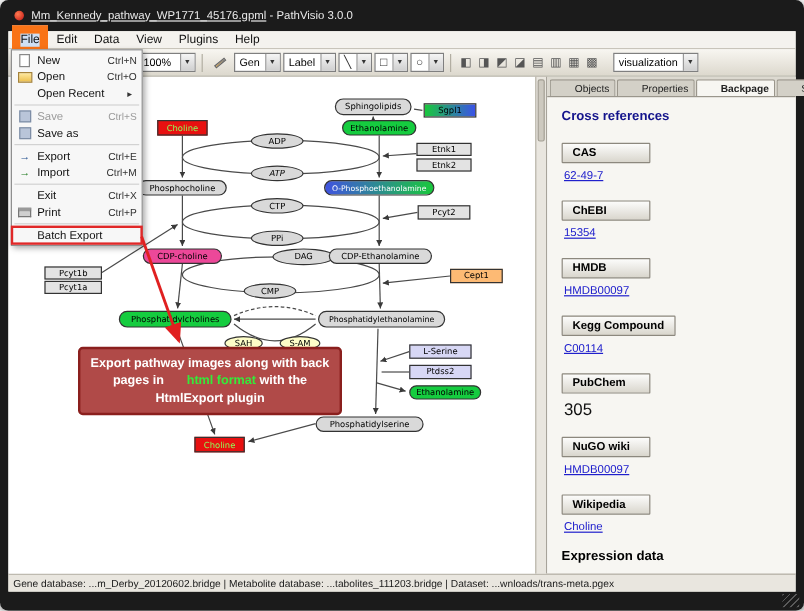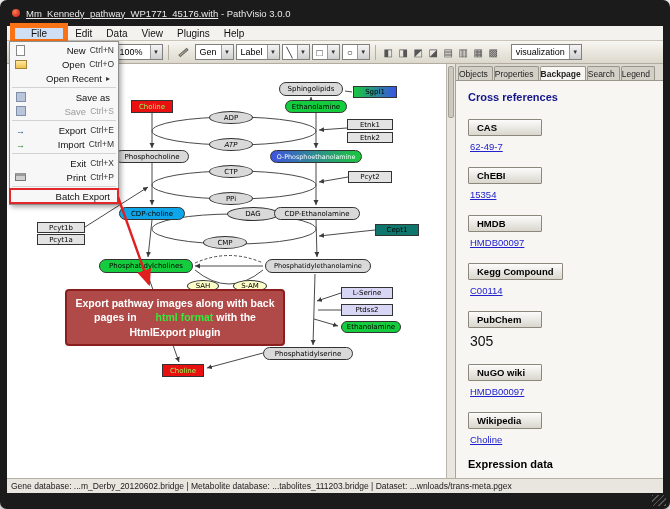--- a/index.html
+++ b/index.html
@@ -16,21 +16,21 @@
   .title-text { color:#e9e9e9; font-size:9.5px; white-space:nowrap; }
   .title-text .file { text-decoration:underline; }
 
   
   .content { position:absolute; left:7px; top:26px; width:656px; height:467px;
              background:#eceae4; display:flex; flex-direction:column; }
 
   .menubar { height:15px; background:#f4f2ee; border-bottom:1px solid #c8c4ba;
              display:flex; align-items:center; font-size:10px; padding-left:3px; }
   .mb-item { padding:1px 7px; color:#111; }
-  .mb-item.active { background:#cfe0f5; border:5px solid #f97316; padding:0 16px; }
+  .mb-item.active { background:#cfe0f5; border:7px solid #f97316; padding:0 0; }
 
   .toolbar { height:23px; background:linear-gradient(#f8f6f1,#dcd8cd);
              border-bottom:1px solid #b0aca0; display:flex; align-items:center;
              gap:2px; padding:0 4px; font-size:9px; }
   .tbtn { width:19px; height:18px; display:flex; align-items:center; justify-content:center; }
   .tsep { width:1px; height:15px; background:#b2aea2; margin:0 3px; }
   .tlabel { font-size:9px; color:#222; margin:0 2px; }
   .combo { display:flex; align-items:stretch; height:16px; background:#fff;
            border:1px solid #7f7f7f; font-size:9px; }
   .combo .combo-text { display:flex; align-items:center; padding:0 4px; white-space:nowrap; }
@@ -68,38 +68,38 @@
              display:flex; align-items:center; justify-content:center; padding:3px 8px; line-height:1.35; }
   .callout .hlgreen { color:#35e93a;padding-left:16px; }
 
   .vscroll { width:9px; background:#e9e6df; border-left:1px solid #b9b5aa; position:relative; }
   .vthumb { position:absolute; left:1px; top:2px; width:6px; height:52px; background:#cdc9bf;
             border:1px solid #a39f94; border-radius:2px; }
 
   
   .sidepanel { width:208px; background:#efeee9; border-left:1px solid #a7a39a; display:flex; flex-direction:column; }
   .tabs { display:flex; height:16px; padding:2px 2px 0 2px; gap:1px; background:#dcd9d0; }
-  .tab { font-size:8.5px; padding:2px 4px 1px 0; background:#d3d0c7; border:1px solid #9a968c;
+  .tab { font-size:8.5px; padding:2px 4px 1px 20px; background:#d3d0c7; border:1px solid #9a968c;
          border-bottom:none; border-radius:2px 2px 0 0; color:#222; white-space:nowrap; }
   .tab.active { background:#f7f6f2; font-weight:bold; }
   .panel-body { flex:1; background:#f7f6f2; border-top:1px solid #9a968c; padding:10px 12px 0 12px; overflow:hidden; }
   .xref-heading { color:#14148c; font-weight:bold; font-size:11px; margin-bottom:14px; }
   .xref-section { margin-bottom:13px;margin-top:10px; }
   .xref-header { display:inline-block; min-width:74px; padding:2px 8px; font-size:9.5px; font-weight:bold;
                  background:linear-gradient(#fcfcfb,#d9d6cd); border:1px solid #8c887e; border-radius:1px; }
   .xref-link { display:block; margin:5px 0 0 2px; font-size:9.5px; color:#2020cc; text-decoration:underline; }
   .xref-value { display:block; margin:5px 0 0 2px; font-size:14px; color:#111; }
   .xref-footer { font-weight:bold; font-size:11px; color:#000; margin-top:2px; }
 
   .statusbar { height:15px; background:#e9e6df; border-top:1px solid #b4b0a5; font-size:8.5px;
                color:#1a1a1a; line-height:14px; padding-left:4px; white-space:nowrap; overflow:hidden; }
 
   
   .menu-pop { position:absolute; left:9px; top:41px; width:110px; background:#f7f7f7;
-              border:1px solid #8f8f8f; box-shadow:2px 2px 5px rgba(0,0,0,.35); z-index:50; padding:1px 0;text-align:right; }
+              border:1px solid #8f8f8f; box-shadow:2px 2px 5px rgba(0,0,0,.35); z-index:50; padding:1px 0; }
   .mrow { display:flex; align-items:center; height:14px; font-size:9.5px; padding:0 4px; gap:4px; color:#111; }
   .mrow .micon { width:13px; display:flex; align-items:center; justify-content:center; }
   .mrow .mlabel { flex:1; white-space:nowrap; }
   .mrow .mshort { font-size:8.5px; color:#333; }
   .mrow .subarrow { font-size:8px; color:#333; }
   .mrow.disabled { color:#9b9b9b; }
   .mrow.disabled .mshort { color:#9b9b9b; }
   .mrow.hl { outline:2px solid #e02828; outline-offset:-1px; }
   .msep { height:1px; background:#d2d2d2; margin:2px 2px; }
 
@@ -108,21 +108,21 @@
   .grip { position:absolute; right:4px; bottom:3px; width:14px; height:11px;
           background:repeating-linear-gradient(135deg, #5a5a5a 0 1px, transparent 1px 4px); }
 </style>
 </head>
 <body>
 
 <div class="window">
 
   <div class="titlebar">
     <span class="win-dot"></span>
-    <span class="title-text"><span class="file">Mm_Kennedy_pathway_WP1771_45176.with</span><span> - PathVisio 3.0.0</span></span>
+    <span class="title-text"><span class="file">Mm_Kennedy_pathway_WP1771_45176.gpml</span><span> - PathVisio 3.0.0</span></span>
   </div>
 
   <div class="content">
 
     <div class="menubar">
         <span class="mb-item active">File</span>
         <span class="mb-item">Edit</span>
         <span class="mb-item">Data</span>
         <span class="mb-item">View</span>
         <span class="mb-item">Plugins</span>
@@ -231,24 +231,24 @@
           <div class="pnode round" style="left: 278px; top: 36px; width: 62px; height: 13px; background: rgb(21, 204, 63);">Ethanolamine</div>
           <div class="pnode rect" style="left: 340px; top: 55px; width: 46px; height: 11px; background: rgb(227, 227, 227);">Etnk1</div>
           <div class="pnode rect" style="left: 340px; top: 68px; width: 46px; height: 11px; background: rgb(227, 227, 227);">Etnk2</div>
           <div class="pnode ellipse" style="left: 202px; top: 47px; width: 44px; height: 13px; background: rgb(217, 217, 217);">ADP</div>
           <div class="pnode ellipse" style="left: 202px; top: 74px; width: 44px; height: 13px; background: rgb(217, 217, 217); font-style: italic;">ATP</div>
           <div class="pnode round" style="left: 108px; top: 86px; width: 74px; height: 13px; background: rgb(217, 217, 217);">Phosphocholine</div>
           <div class="pnode round" style="left: 263px; top: 86px; width: 92px; height: 13px; background: linear-gradient(90deg, rgb(64, 83, 224), rgb(25, 200, 60)); color: rgb(255, 255, 255); font-size: 6.4px;">O-Phosphoethanolamine</div>
           <div class="pnode rect" style="left: 341px; top: 107px; width: 44px; height: 12px; background: rgb(227, 227, 227);">Pcyt2</div>
           <div class="pnode ellipse" style="left: 202px; top: 101px; width: 44px; height: 13px; background: rgb(217, 217, 217);">CTP</div>
           <div class="pnode ellipse" style="left: 202px; top: 128px; width: 44px; height: 13px; background: rgb(217, 217, 217);">PPi</div>
-          <div class="pnode round" style="left: 112px; top: 143px; width: 66px; height: 13px; background: #0ea5e9;">CDP-choline</div>
+          <div class="pnode round" style="left: 112px; top: 143px; width: 66px; height: 13px; background: #ec4899;">CDP-choline</div>
           <div class="pnode ellipse" style="left: 220px; top: 143px; width: 52px; height: 14px; background: rgb(217, 217, 217);">DAG</div>
           <div class="pnode round" style="left: 267px; top: 143px; width: 86px; height: 13px; background: rgb(217, 217, 217);">CDP-Ethanolamine</div>
-          <div class="pnode rect" style="left: 368px; top: 160px; width: 44px; height: 12px; background: #0f766e;">Cept1</div>
+          <div class="pnode rect" style="left: 368px; top: 160px; width: 44px; height: 12px; background: #fdba74;">Cept1</div>
           <div class="pnode ellipse" style="left: 196px; top: 172px; width: 44px; height: 13px; background: rgb(217, 217, 217);">CMP</div>
           <div class="pnode rect" style="left: 30px; top: 158px; width: 48px; height: 11px; background: rgb(227, 227, 227);">Pcyt1b</div>
           <div class="pnode rect" style="left: 30px; top: 170px; width: 48px; height: 11px; background: rgb(227, 227, 227);">Pcyt1a</div>
           <div class="pnode round" style="left: 92px; top: 195px; width: 94px; height: 14px; background: rgb(21, 204, 63);">Phosphatidylcholines</div>
           <div class="pnode round" style="left: 258px; top: 195px; width: 106px; height: 14px; background: rgb(217, 217, 217); font-size: 6.6px;">Phosphatidylethanolamine</div>
           <div class="pnode ellipse" style="left: 180px; top: 216px; width: 32px; height: 12px; background: rgb(253, 253, 200);">SAH</div>
           <div class="pnode ellipse" style="left: 226px; top: 216px; width: 34px; height: 12px; background: rgb(253, 253, 200);">S-AM</div>
           <div class="pnode rect" style="left: 334px; top: 223px; width: 52px; height: 12px; background: rgb(215, 215, 245);">L-Serine</div>
           <div class="pnode rect" style="left: 334px; top: 240px; width: 52px; height: 12px; background: rgb(215, 215, 245);">Ptdss2</div>
           <div class="pnode round" style="left: 334px; top: 257px; width: 60px; height: 12px; background: rgb(21, 204, 63);">Ethanolamine</div>
@@ -304,33 +304,33 @@
         <span class="mlabel">Open</span>
         <span class="mshort">Ctrl+O</span>
       </div>
       <div class="mrow">
         <span class="micon"></span>
         <span class="mlabel">Open Recent</span>
         <span class="subarrow">▸</span>
         <span class="mshort"></span>
       </div>
       <div class="msep"></div>
+      <div class="mrow disabled">
+        <span class="micon">
+          <span class="ico save-icon"></span>
+        </span>
+        <span class="mlabel">Save</span>
+        <span class="mshort">Ctrl+S</span>
+      </div>
       <div class="mrow">
         <span class="micon">
           <span class="ico save-icon"></span>
         </span>
         <span class="mlabel">Save as</span>
         <span class="mshort"></span>
-      </div>
-      <div class="mrow disabled">
-        <span class="micon">
-          <span class="ico save-icon"></span>
-        </span>
-        <span class="mlabel">Save</span>
-        <span class="mshort">Ctrl+S</span>
       </div>
       <div class="msep"></div>
       <div class="mrow">
         <span class="micon">
           <span class="ico export-icon"></span>
         </span>
         <span class="mlabel">Export</span>
         <span class="mshort">Ctrl+E</span>
       </div>
       <div class="mrow">

